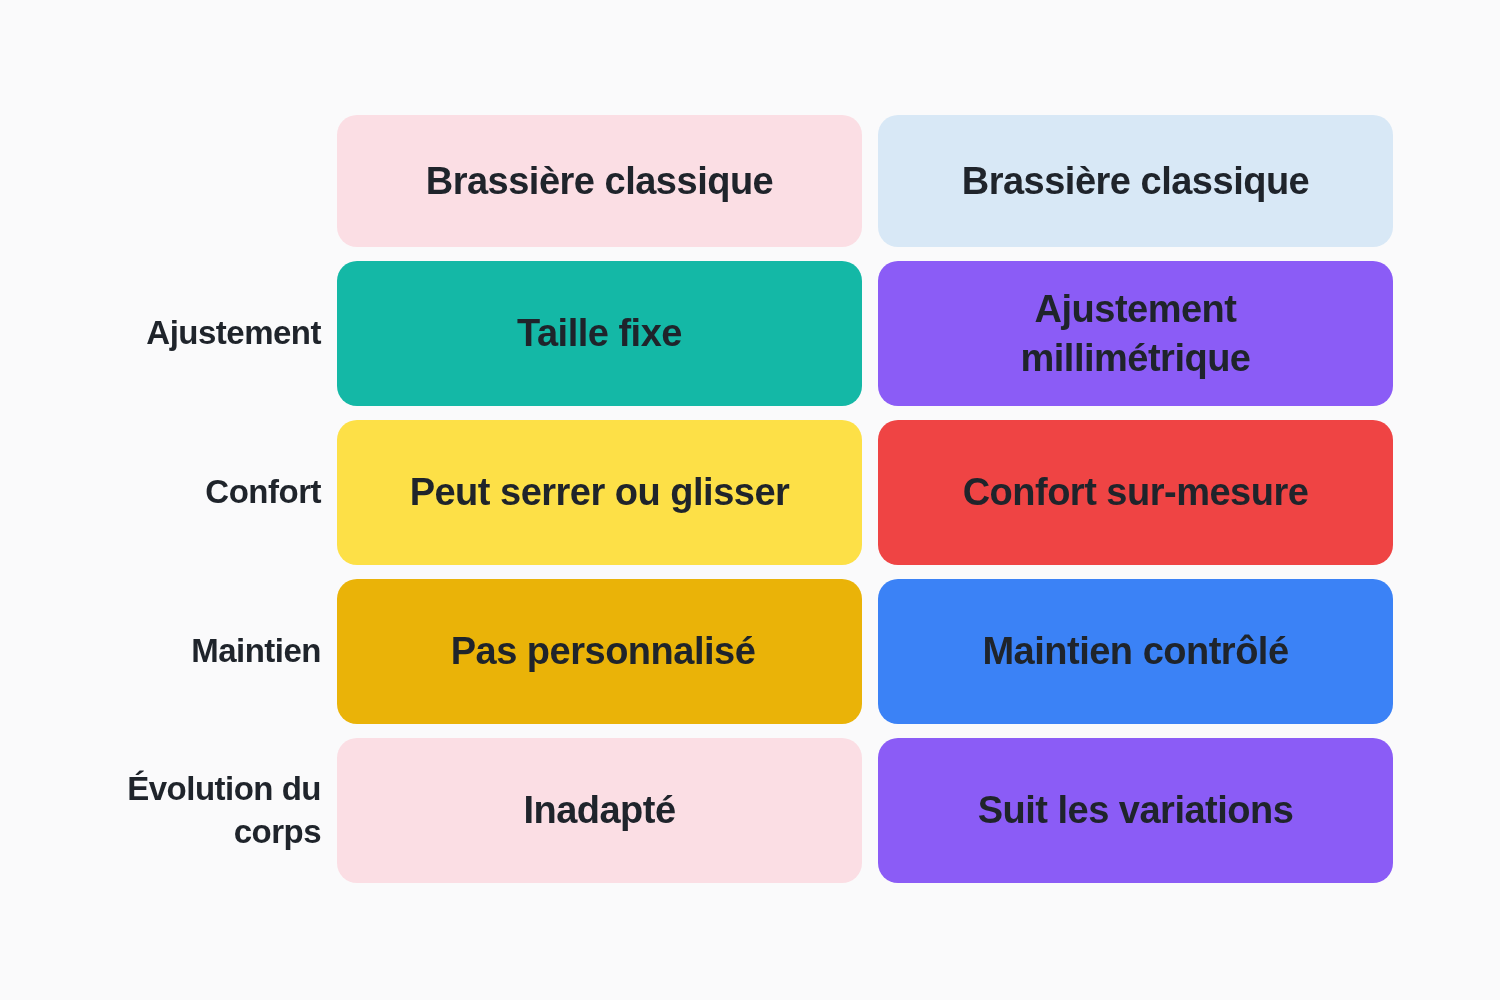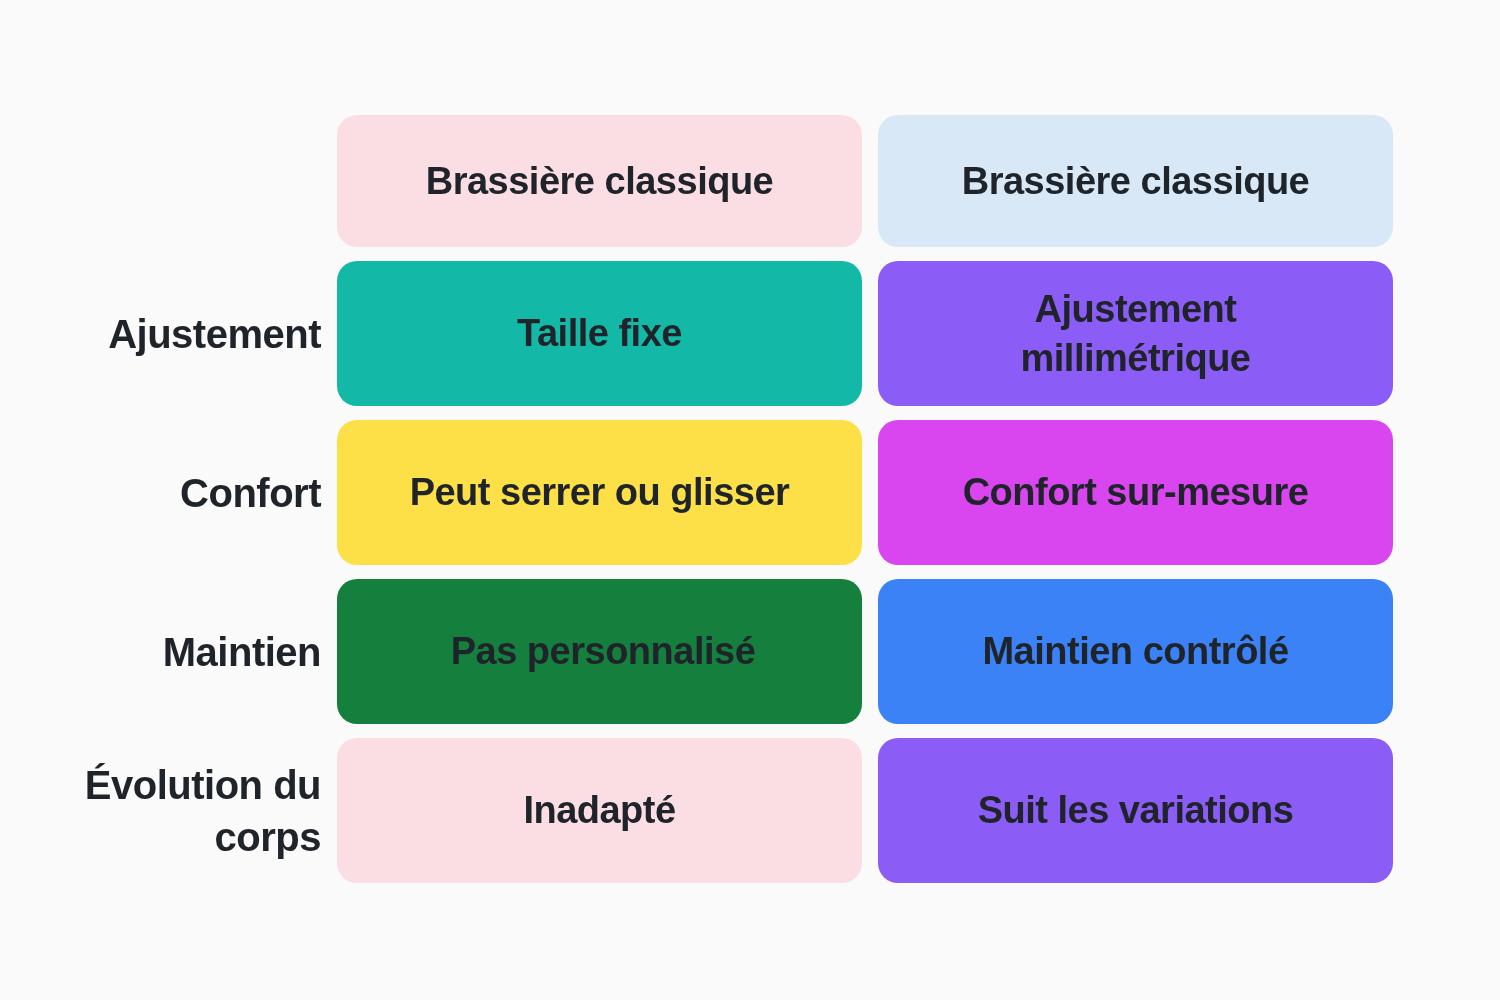--- a/index.html
+++ b/index.html
@@ -40,21 +40,21 @@
   }
   .header-cell {
     font-size: 38px;
   }
   .rlabel {
     display: flex;
     align-items: center;
     justify-content: flex-end;
     text-align: right;
     font-weight: 700;
-    font-size: 40px;
+    font-size: 33px;
     line-height: 1.3;
     letter-spacing: -0.5px;
     color: #1f242b;
   }
   .corner {
     
   }
 </style>
 </head>
 <body style="background: rgb(250, 250, 251);">
@@ -64,23 +64,23 @@
   <div class="corner"></div>
   <div class="cell header-cell" style="background: rgb(251, 222, 228);">Brassière classique</div>
   <div class="cell header-cell" style="background: rgb(216, 232, 246);">Brassière classique</div>
 
   <div class="rlabel">Ajustement</div>
   <div class="cell" style="background: #14b8a6;">Taille fixe</div>
   <div class="cell" style="background: #8b5cf6;">Ajustement millimétrique</div>
 
   <div class="rlabel">Confort</div>
   <div class="cell" style="background: #fde047;">Peut serrer ou glisser</div>
-  <div class="cell" style="background: #d946ef;">Confort sur-mesure</div>
+  <div class="cell" style="background: #ef4444;">Confort sur-mesure</div>
 
   <div class="rlabel">Maintien</div>
-  <div class="cell" style="background: #15803d; padding-left: 47px;">Pas personnalisé</div>
+  <div class="cell" style="background: #eab308; padding-left: 47px;">Pas personnalisé</div>
   <div class="cell" style="background: #3b82f6;">Maintien contrôlé</div>
 
   <div class="rlabel">Évolution du corps</div>
   <div class="cell" style="background: rgb(251, 222, 228);">Inadapté</div>
   <div class="cell" style="background: #8b5cf6;">Suit les variations</div>
 
 </div>
 
 </body></html>

